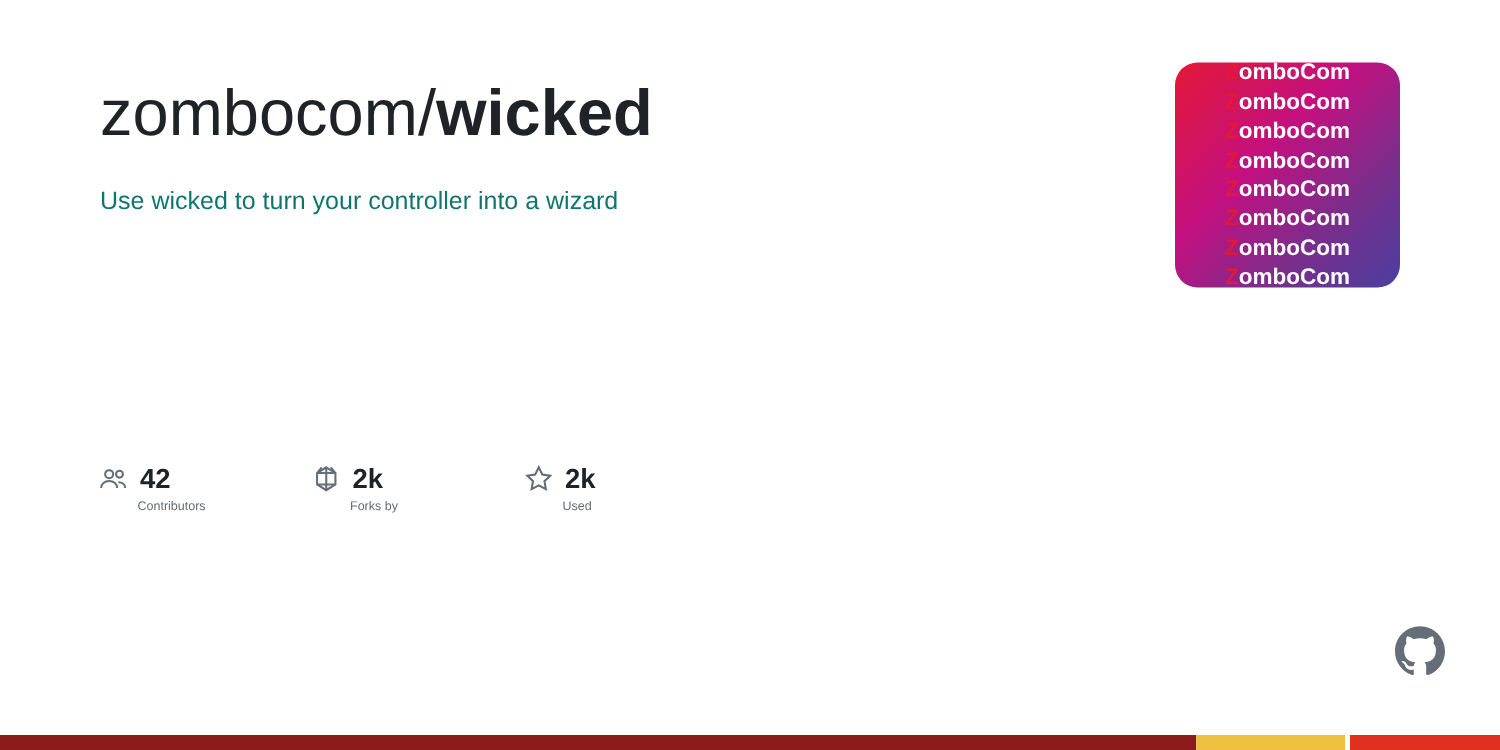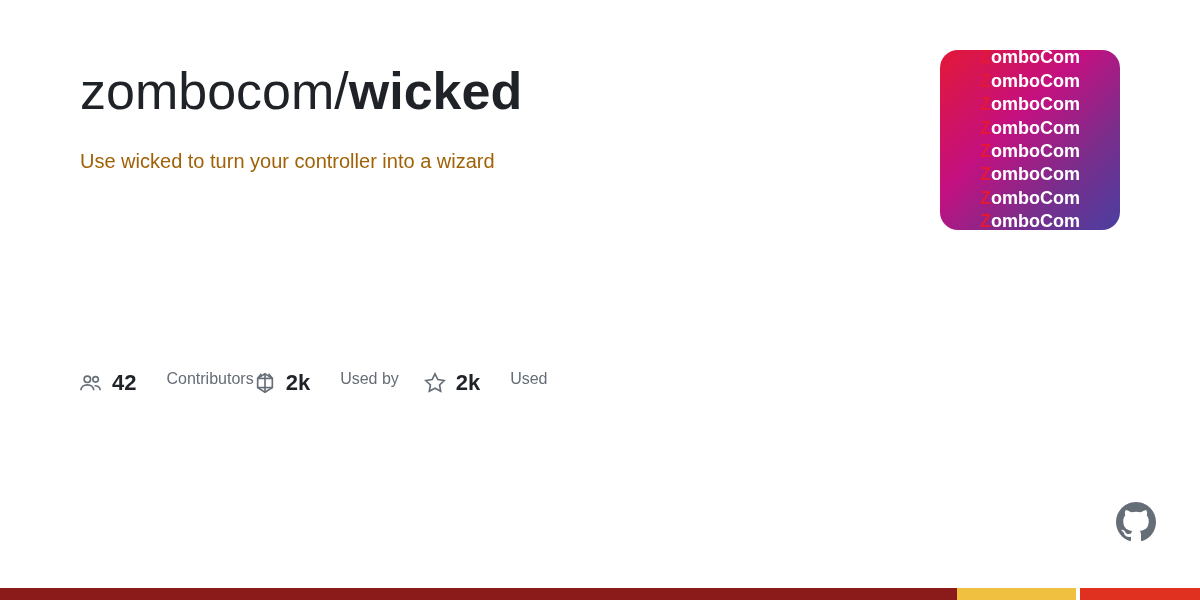--- a/index.html
+++ b/index.html
@@ -35,21 +35,21 @@
       line-height: 1.2;
       margin-bottom: 24px;
     }
 
     .repo-title strong {
       font-weight: 700;
     }
 
     .repo-description {
       font-size: 20px;
-      color: #a16207;
+      color: #0f766e;
       line-height: 1.5;
       max-width: 620px;
     }
 
     .repo-logo {
       width: 180px;
       height: 180px;
       border-radius: 18px;
       background: linear-gradient(135deg, #e31837 0%, #c41080 40%, #7b2d8b 70%, #4a3fa0 100%);
       display: flex;
@@ -81,21 +81,21 @@
     .stats-section {
       display: flex;
       align-items: center;
       gap: 0;
       padding: 60px 80px 0 80px;
       margin-top: 80px;
     }
 
     .stat-item {
       display: flex;
-      flex-direction: row;
+      flex-direction: column;
       align-items: flex-start;
       min-width: 170px;
     }
 
     .stat-top {
       display: flex;
       align-items: center;
       gap: 10px;
       margin-bottom: 4px;
     }
@@ -107,21 +107,21 @@
       align-items: center;
     }
 
     .stat-number {
       font-size: 22px;
       font-weight: 600;
       color: #1f2328;
     }
 
     .stat-label {
-      font-size: 16px;
+      font-size: 10px;
       color: #656d76;
       padding-left: 30px;
     }
 
     .github-icon-wrapper {
       position: absolute;
       right: 40px;
       bottom: 50px;
     }
 
@@ -219,21 +219,21 @@
           <path d="M12 2 L20 7 L20 17 L12 22 L4 17 L4 7 Z"></path>
           <path d="M12 2 L12 22"></path>
           <path d="M4 7 L20 7"></path>
           <path d="M4 17 L20 17"></path>
           <path d="M8 2 L4 7"></path>
           <path d="M16 2 L20 7"></path>
         </svg>
       </span>
       <span class="stat-number">2k</span>
     </div>
-    <span class="stat-label">Used by</span>
+    <span class="stat-label">Forks by</span>
   </div>
 
   <div class="stat-item">
     <div class="stat-top">
       <span class="stat-icon">
         <svg class="icon-svg" viewBox="0 0 24 24">
           <polygon points="12,2 15.09,8.26 22,9.27 17,14.14 18.18,21.02 12,17.77 5.82,21.02 7,14.14 2,9.27 8.91,8.26"></polygon>
         </svg>
       </span>
       <span class="stat-number">2k</span>

